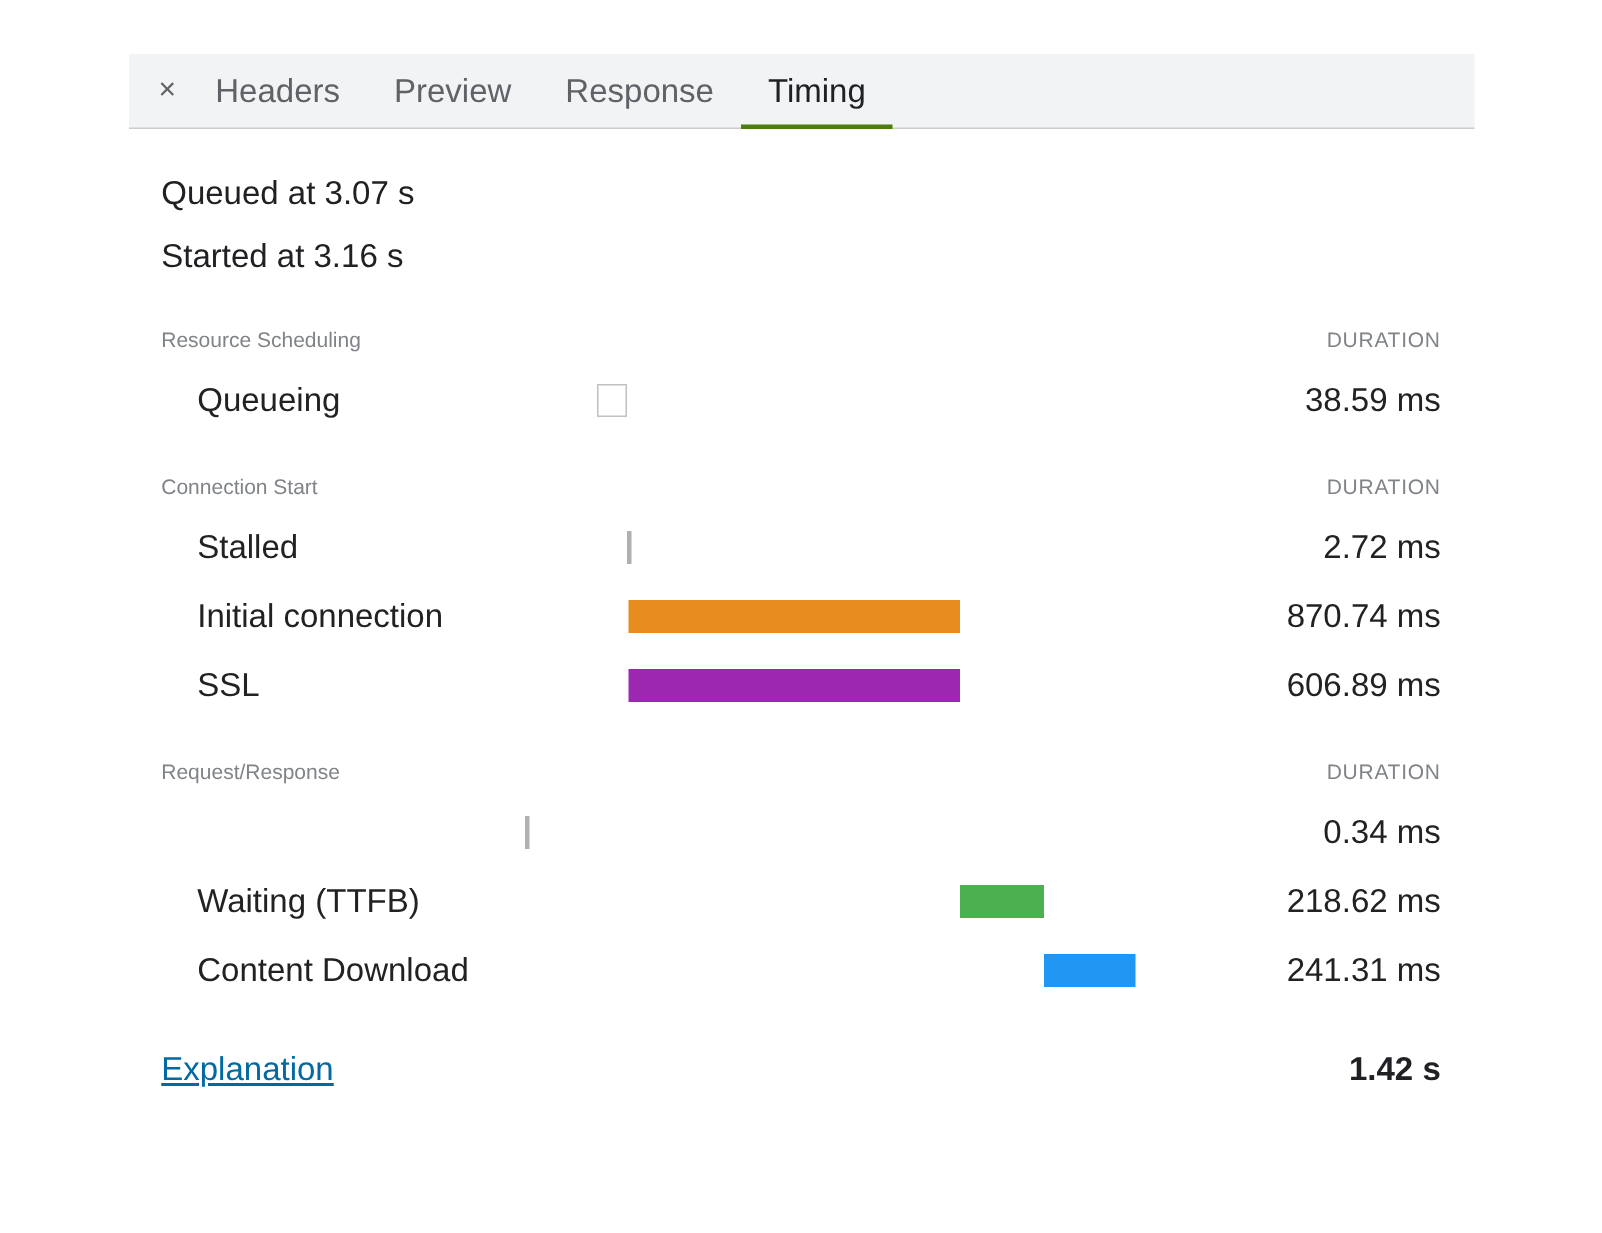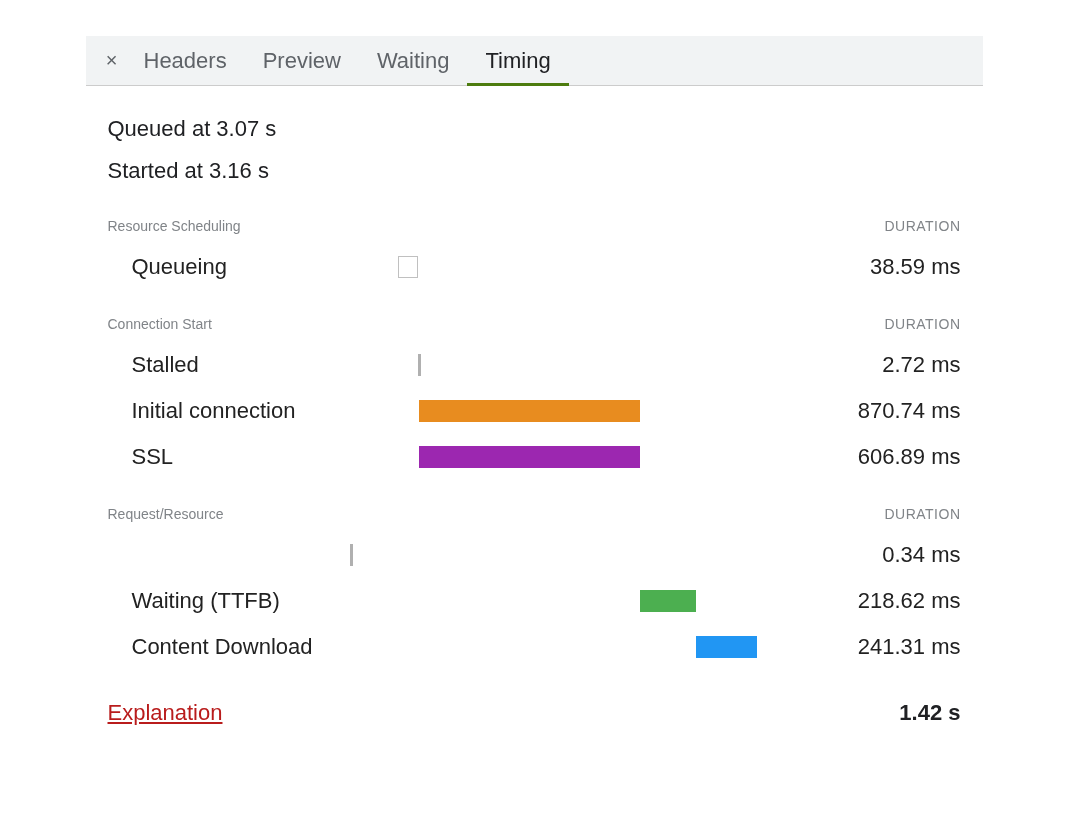--- a/index.html
+++ b/index.html
@@ -102,42 +102,42 @@
     color: #222;
     padding-left: 20px;
     white-space: nowrap;
   }
   .footer {
     display: flex;
     align-items: baseline;
     margin-top: 30px;
   }
   .explanation-link {
-    color: #b91c1c;
+    color: #0369a1;
     text-decoration: underline;
     font-size: 22px;
     cursor: pointer;
   }
   .footer-spacer { flex: 1 1 auto; }
   .footer-total {
     font-weight: 700;
     font-size: 22px;
     color: #202124;
   }
 </style>
 </head>
 <body>
 
 <div class="panel">
 
   <div class="tabbar">
     <span class="tab-close">×</span>
     <div class="tab">Headers</div>
     <div class="tab">Preview</div>
-    <div class="tab">Waiting</div>
+    <div class="tab">Response</div>
     <div class="tab active">Timing</div>
   </div>
 
   <div class="body">
 
     <div class="summary-line">Queued at 3.07 s</div>
     <div class="summary-line">Started at 3.16 s</div>
 
     <div class="section">
       <div class="section-header">
@@ -178,21 +178,21 @@
         <div class="row-label">SSL</div>
         <div class="row-bar-track">
           <div class="bar bar-purple" style="left: 21.6px; width: 221.04px;"></div>
         </div>
         <div class="row-value">606.89 ms</div>
       </div>
     </div>
 
     <div class="section">
       <div class="section-header">
-        <span class="section-title">Request/Resource</span>
+        <span class="section-title">Request/Response</span>
         <span class="section-spacer"></span>
         <span class="section-dur">DURATION</span>
       </div>
       <div class="row">
         <div class="row-bar-track">
           <div class="bar bar-gray" style="left: 242.64px; width: 3px;"></div>
         </div>
         <div class="row-value">0.34 ms</div>
       </div>
       <div class="row">

